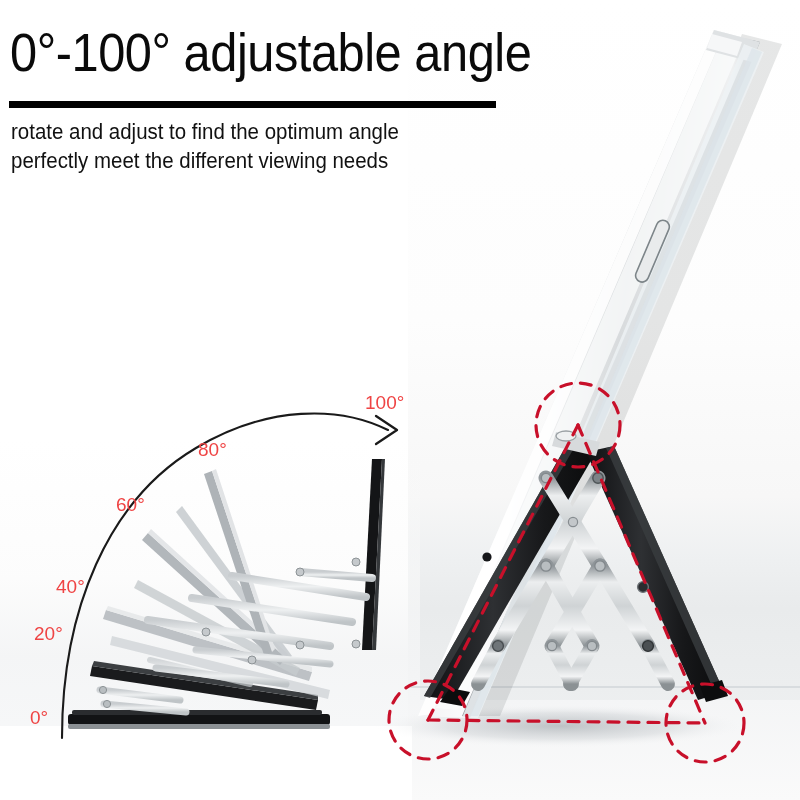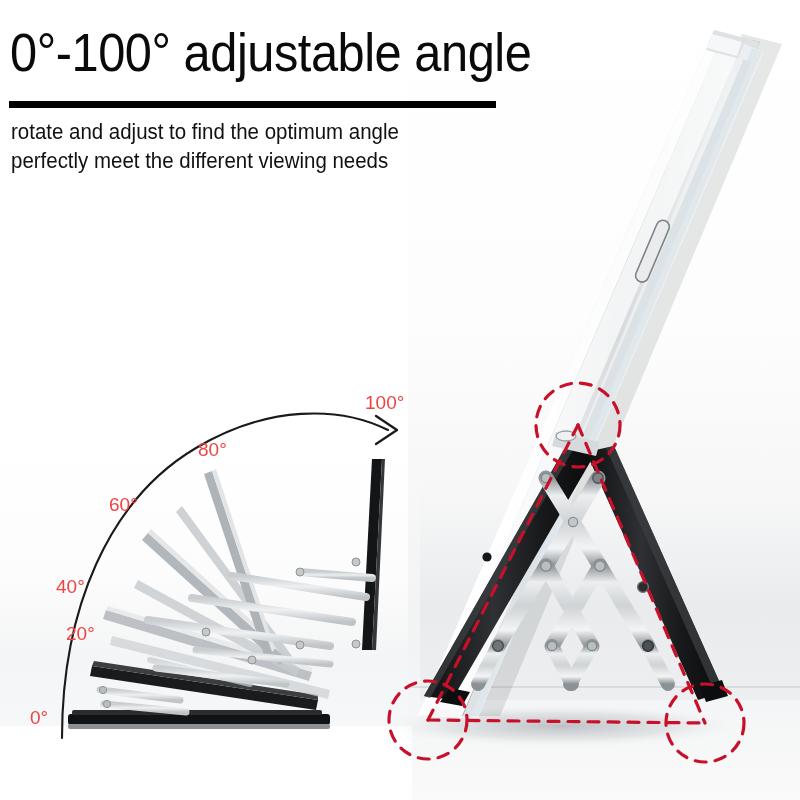--- a/index.html
+++ b/index.html
@@ -327,20 +327,20 @@
       <line x1="578" y1="425" x2="705" y2="723"></line>
       <line x1="428" y1="720" x2="705" y2="723"></line>
       <circle cx="578" cy="425" r="42"></circle>
       <circle cx="428" cy="720" r="39"></circle>
       <circle cx="705" cy="723" r="39"></circle>
     </g>
   </svg>
 
   <div>
     <div class="angle-label" style="left:30px;  top:707px;">0°</div>
-    <div class="angle-label" style="left:34px;  top:623px;margin-left:32px;">20°</div>
+    <div class="angle-label" style="left:34px;  top:623px;">20°</div>
     <div class="angle-label" style="left:56px;  top:555px;margin-top:21px;">40°</div>
-    <div class="angle-label" style="left:109px; top:494px;">60°</div>
+    <div class="angle-label" style="left:116px; top:494px;">60°</div>
     <div class="angle-label" style="left:198px; top:439px;">80°</div>
     <div class="angle-label" style="left:365px; top:392px;">100°</div>
   </div>
 
 </div>
 
 </body></html>

